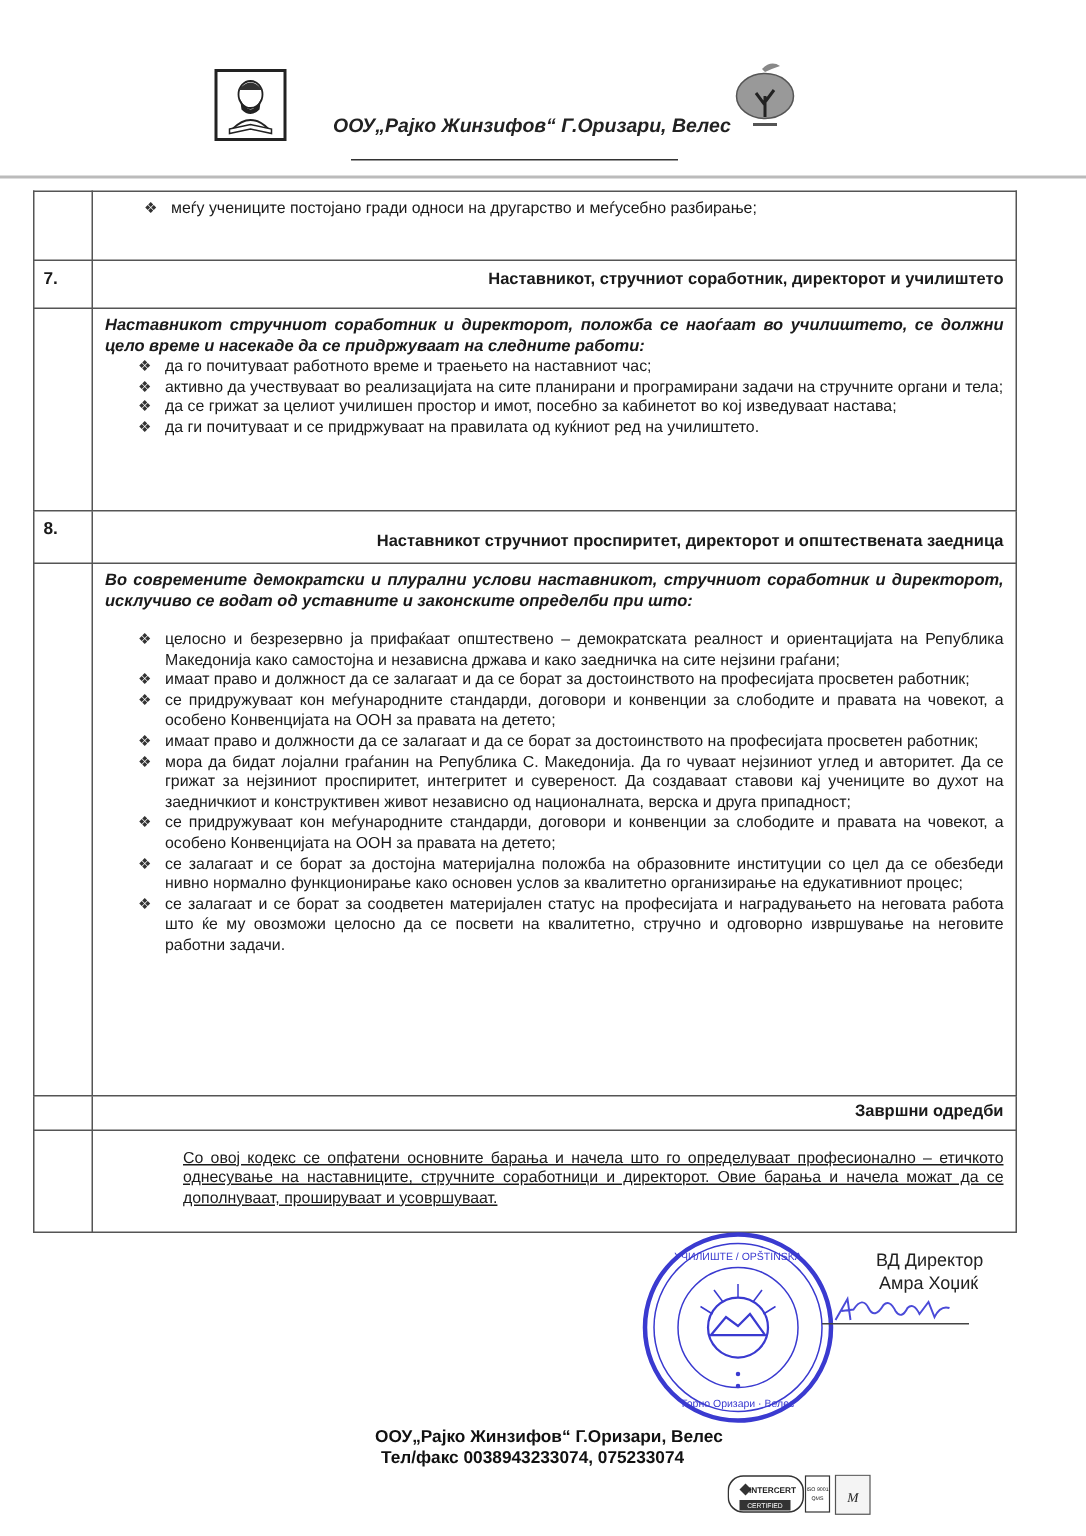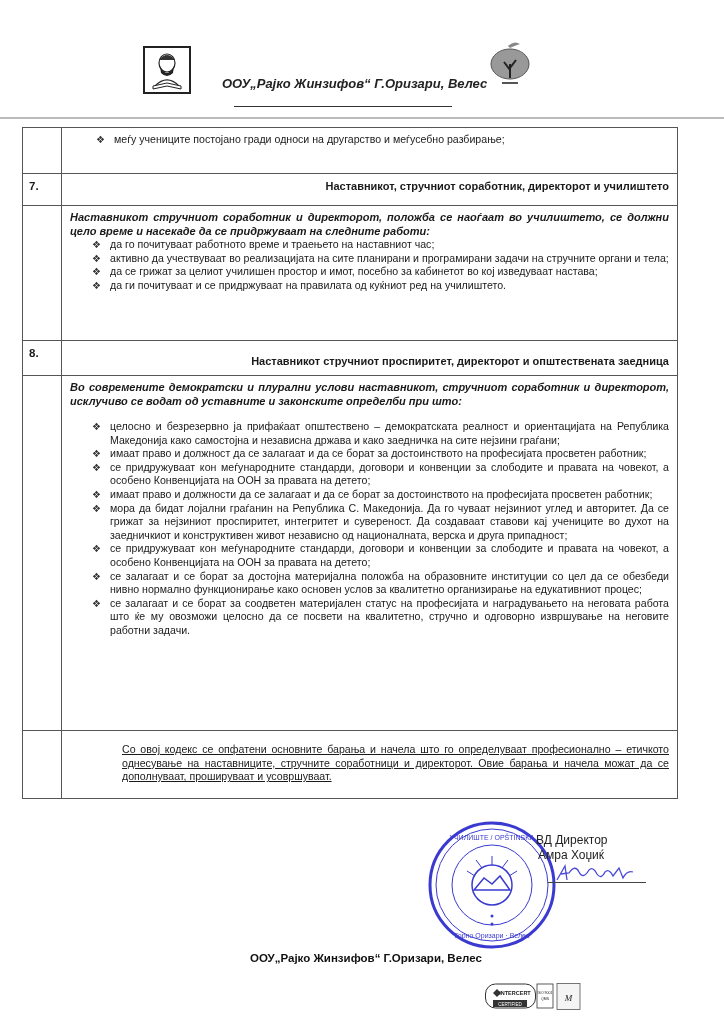--- a/index.html
+++ b/index.html
@@ -22,21 +22,21 @@
   td.body { padding: 4px 8px 4px 8px !important; }
 
   .heading { text-align: right; font-weight: bold; font-size: 11px; }
   .intro { font-weight: bold; font-style: italic; font-size: 11px; text-align: justify; line-height: 14px; }
   ul.bul { list-style: none; margin: 0; padding: 0 0 0 22px; }
   ul.bul li { position: relative; padding-left: 18px; text-align: justify; }
   ul.bul li .glyph { position: absolute; left: 0; top: 0; font-size: 10px; color: #333; }
   .closing { padding-left: 52px; text-align: justify; }
 
   .stamp { position: absolute; left: 422px; top: 818px; width: 140px; height: 135px; }
-  .signature-block { position: absolute; left: 536px; top: 833px; font-size: 12px; line-height: 15px; color: #222; }
+  .signature-block { position: absolute; left: 584px; top: 833px; font-size: 12px; line-height: 15px; color: #222; }
   .signature-block .sig-title { display: block; }
   .signature-block .sig-name { display: block; padding-left: 2px; }
   .sig-scribble { position: absolute; left: 553px; top: 862px; width: 90px; height: 22px; }
   .sig-line { position: absolute; left: 548px; top: 882px; width: 98px; height: 1px; background: #444; }
 
   .footer { position: absolute; left: 250px; top: 951px; font-size: 11.5px; font-weight: bold; line-height: 14px; color: #111; }
   .footer .f2 { padding-left: 4px; display: block; }
   .cert { position: absolute; left: 485px; top: 983px; width: 96px; height: 28px; }
 </style>
 </head>
@@ -118,20 +118,26 @@
           <li><span class="glyph">❖</span><span>се придружуваат  кон меѓународните стандарди, договори и конвенции за слободите и правата на човекот, а особено Конвенцијата на ООН за правата на детето;</span></li>
           <li><span class="glyph">❖</span><span>имаат  право и должности да се залагаат и да се борат за достоинството на професијата просветен работник;</span></li>
           <li><span class="glyph">❖</span><span>мора да бидат  лојални граѓанин на Република С. Македонија.  Да го чуваат нејзиниот углед и авторитет. Да се грижат за нејзиниот проспиритет, интегритет и сувереност. Да создаваат ставови кај учениците во духот на заедничкиот и конструктивен живот независно од националната,  верска и друга припадност;</span></li>
           <li><span class="glyph">❖</span><span>се придружуваат  кон меѓународните стандарди, договори и конвенции за слободите и правата на човекот, а особено Конвенцијата на ООН за правата на детето;</span></li>
           <li><span class="glyph">❖</span><span>се залагаат и се борат за достојна материјална положба на образовните институции со цел да се обезбеди нивно нормално функционирање како основен услов за квалитетно организирање на едукативниот процес;</span></li>
           <li><span class="glyph">❖</span><span>се залагаат и се борат за соодветен материјален статус на професијата и наградувањето на неговата работа што ќе му овозможи целосно да се посвети на квалитетно, стручно и одговорно извршување на неговите работни задачи.</span></li>
         </ul>
       </td>
     </tr>
 
+    <tr style="height:22px;">
+      <td class="num"></td>
+      <td class="body">
+        <div class="heading">Завршни одредби</div>
+      </td>
+    </tr>
 
     <tr style="height:68px;text-decoration:underline;">
       <td class="num"></td>
       <td class="body">
         <div class="closing" style="padding-top:8px;">Со овој кодекс се опфатени основните барања и начела што го определуваат професионално – етичкото однесување на наставниците, стручните соработници и директорот. Овие барања и начела можат да се дополнуваат, прошируваат и усовршуваат.</div>
       </td>
     </tr>
   </tbody>
 </table>
 
@@ -162,20 +168,21 @@
 </div>
 <div class="sig-scribble">
   <svg width="90" height="22" viewBox="0 0 90 22">
     <path d="M4 18 L12 4 L14 18 M8 12 L16 11 Q22 2 26 10 Q30 18 36 8 Q40 4 44 12 Q48 18 52 10 Q56 6 60 14 L66 6 L70 16 Q74 8 80 10" fill="none" stroke="#4a4ad8" stroke-width="1.3"></path>
   </svg>
 </div>
 <div class="sig-line"></div>
 
 <div class="footer">
   <span>ООУ„Рајко Жинзифов“ Г.Оризари, Велес</span>
+  <span class="f2">Тел/факс 0038943233074, 075233074</span>
 </div>
 
 <div class="cert">
   <svg width="96" height="28" viewBox="0 0 96 28">
     <rect x="0.5" y="1" width="50" height="24" rx="10" fill="#fff" stroke="#333" stroke-width="1"></rect>
     <rect x="8" y="17" width="34" height="7" fill="#333"></rect>
     <path d="M8 10 L12 6 L16 10 L12 14 Z" fill="#333"></path>
     <text x="30" y="12" font-size="5.5" font-weight="bold" text-anchor="middle" fill="#222" font-family="Liberation Sans, sans-serif">INTERCERT</text>
     <text x="25" y="22.5" font-size="4.5" text-anchor="middle" fill="#fff" font-family="Liberation Sans, sans-serif">CERTIFIED</text>
     <rect x="52" y="1" width="16" height="24" fill="#fff" stroke="#333" stroke-width="0.8"></rect>

